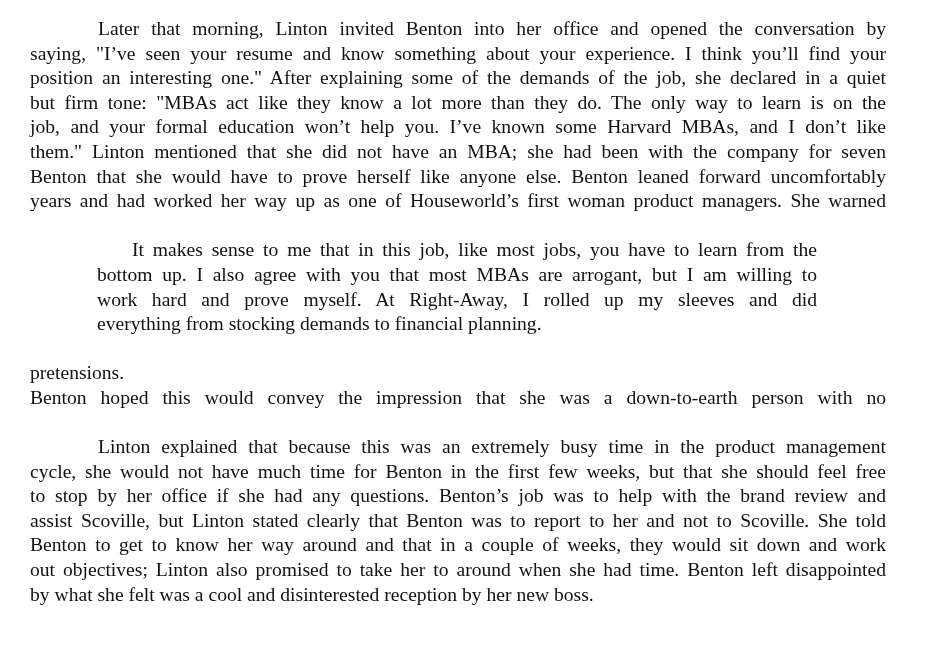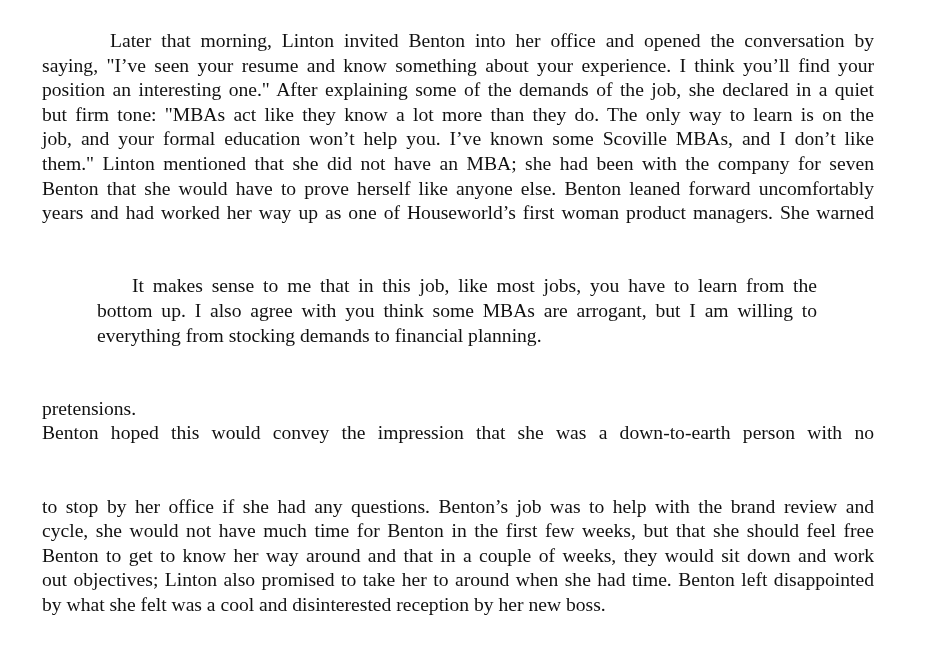--- a/index.html
+++ b/index.html
@@ -31,21 +31,21 @@
     text-align-last: justify;
     letter-spacing: 0;
   }
   .line.last {
     text-align-last: left;
   }
   .indent {
     padding-left: 68px;
   }
   .para {
-    margin: 12px;
+    margin: 0;
   }
   .gap {
     height: 24.6px;
   }
   .quote {
     margin-left: 67px;
     width: 720px;
   }
   .quote .indent {
     padding-left: 35px;
@@ -54,44 +54,47 @@
 </head>
 <body>
 
 <div class="page">
 
   <div class="para">
     <span class="line indent">Later that morning, Linton invited Benton into her office and opened the conversation by</span>
     <span class="line">saying, "I’ve seen your resume and know something about your experience.  I think you’ll find your</span>
     <span class="line">position an interesting one."  After explaining some of the demands of the job, she declared in a quiet</span>
     <span class="line">but firm tone: "MBAs act like they know a lot more than they do.  The only way to learn is on the</span>
-    <span class="line">job, and your formal education won’t help you.  I’ve known some Scoville MBAs, and I don’t like</span>
+    <span class="line">job, and your formal education won’t help you.  I’ve known some Harvard MBAs, and I don’t like</span>
     <span class="line">them."  Linton mentioned that she did not have an MBA; she had been with the company for seven</span>
     <span class="line">Benton that she would have to prove herself like anyone else.  Benton leaned forward uncomfortably</span>
     <span class="line">years and had worked her way up as one of Houseworld’s first woman product managers.  She warned</span>
   </div>
 
   <div class="gap"></div>
 
   <div class="para quote">
     <span class="line indent">It makes sense to me that in this job, like most jobs, you have to learn from the</span>
-    <span class="line">bottom up.  I also agree with you think some MBAs are arrogant, but I am willing to</span>
+    <span class="line">bottom up.  I also agree with you that most MBAs are arrogant, but I am willing to</span>
+    <span class="line">work hard and prove myself.  At Right-Away, I rolled up my sleeves and did</span>
     <span class="line last">everything from stocking demands to financial planning.</span>
   </div>
 
   <div class="gap"></div>
 
   <div class="para">
     <span class="line last">pretensions.</span>
     <span class="line">Benton hoped this would convey the impression that she was a down-to-earth person with no</span>
   </div>
 
   <div class="gap"></div>
 
   <div class="para">
+    <span class="line indent">Linton explained that because this was an extremely busy time in the product management</span>
+    <span class="line">cycle, she would not have much time for Benton in the first few weeks, but that she should feel free</span>
     <span class="line">to stop by her office if she had any questions.  Benton’s job was to help with the brand review and</span>
-    <span class="line">cycle, she would not have much time for Benton in the first few weeks, but that she should feel free</span>
+    <span class="line">assist Scoville, but Linton stated clearly that Benton was to report to her and not to Scoville.  She told</span>
     <span class="line">Benton to get to know her way around and that in a couple of weeks, they would sit down and work</span>
     <span class="line">out objectives; Linton also promised to take her to around when she had time.  Benton left disappointed</span>
     <span class="line last">by what she felt was a cool and disinterested reception by her new boss.</span>
   </div>
 
 </div>
 
 </body></html>

